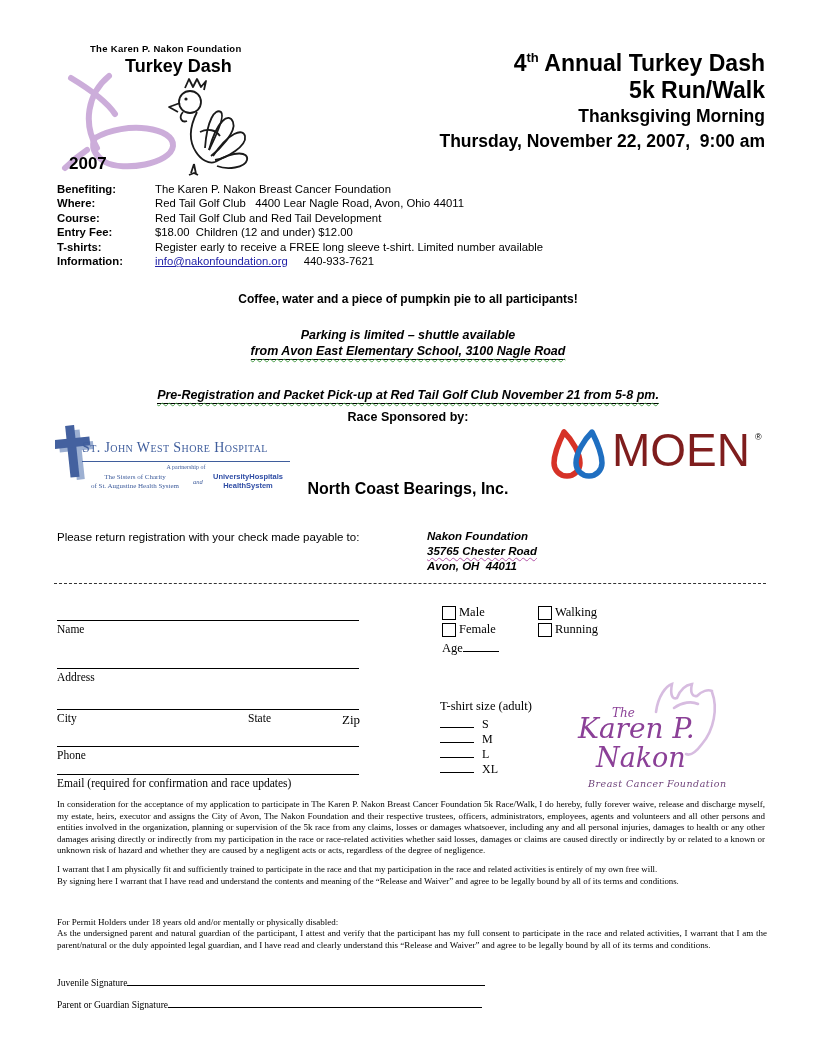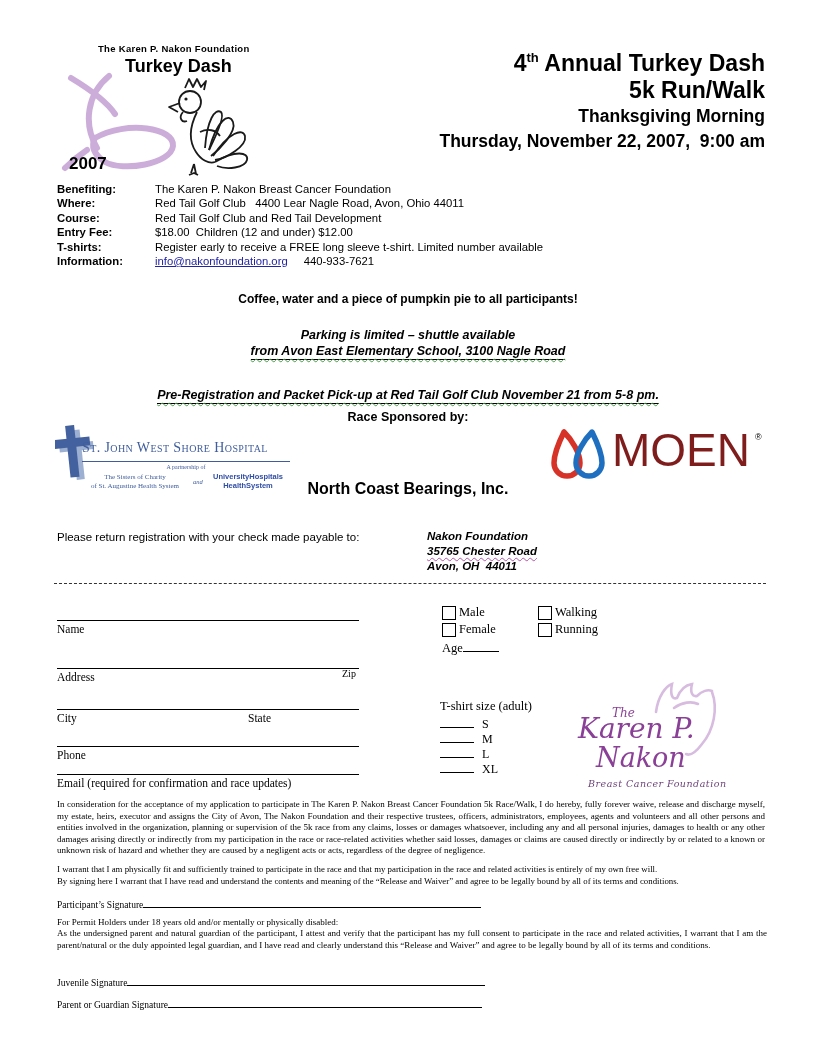--- a/index.html
+++ b/index.html
@@ -36,21 +36,21 @@
   .karen-script{font-family:"DejaVu Serif","Liberation Serif",serif;font-style:italic;color:#8b4097;}
   .moen-word{font-weight:400;font-size:46px;letter-spacing:0;color:#7f1d1d;line-height:56px;}
   .logo-head{font-size:9.5px;font-weight:700;letter-spacing:.3px;}
 </style>
 </head>
 <body>
 
 <div class="page">
 
   <div class="abs" style="left:57px;top:38px;width:260px;height:140px;">
-    <div class="abs logo-head" style="left:33px;top:5px;margin-left:8px;">The Karen P. Nakon Foundation</div>
+    <div class="abs logo-head" style="left:33px;top:5px;">The Karen P. Nakon Foundation</div>
     <div class="abs b" style="left:68px;top:18px;font-size:18px;">Turkey Dash</div>
     <svg class="abs" style="left:0px;top:34px;" width="215" height="108" viewBox="0 0 215 108">
       <g fill="none" stroke="#c7a5d6" stroke-width="6" stroke-linecap="round" opacity="0.9">
         <path d="M52,4 C30,22 26,52 40,76"></path>
         <path d="M14,6 C34,18 50,30 58,42"></path>
         <path d="M38,66 C70,48 118,56 116,74 C114,92 66,100 48,90 C36,82 34,74 38,66"></path>
         <path d="M8,96 C16,88 24,82 30,78"></path>
       </g>
       <g fill="none" stroke="#1a1a1a" stroke-width="1.8" stroke-linejoin="round">
         <path d="M128,16 l4,-9 4,8 4,-8 4,8 5,-6 -2,9" fill="#fff"></path>
@@ -157,21 +157,21 @@
 
   <div class="fline" style="left:57px;top:620px;width:302px;"></div>
   <div class="abs ser" style="left:57px;top:623px;font-size:11.5px;">Name</div>
 
   <div class="fline" style="left:57px;top:668px;width:302px;"></div>
   <div class="abs ser" style="left:57px;top:671px;font-size:11.5px;">Address</div>
 
   <div class="fline" style="left:57px;top:709px;width:302px;"></div>
   <div class="abs ser" style="left:57px;top:712px;font-size:11.5px;">City</div>
   <div class="abs ser" style="left:248px;top:712px;font-size:11.5px;">State</div>
-  <div class="abs ser" style="left:342px;top:668px;font-size:10px;">Zip</div>
+  <div class="abs ser" style="left:342px;top:712px;font-size:13px;">Zip</div>
 
   <div class="fline" style="left:57px;top:746px;width:302px;"></div>
   <div class="abs ser" style="left:57px;top:749px;font-size:11.5px;">Phone</div>
 
   <div class="fline" style="left:57px;top:774px;width:302px;"></div>
   <div class="abs ser" style="left:57px;top:777px;font-size:11.5px;">Email (required for confirmation and race updates)</div>
 
   <span class="cb" style="left:442px;top:606px;"></span>
   <span class="cblab" style="left:459px;top:605px;">Male</span>
   <span class="cb" style="left:538px;top:606px;"></span>
@@ -201,23 +201,20 @@
     <div class="abs karen-script" style="left:40px;top:26px;font-size:12px;">The</div>
     <div class="abs karen-script" style="left:6px;top:32px;font-size:28px;">Karen P.</div>
     <div class="abs karen-script" style="left:24px;top:62px;font-size:27px;">Nakon</div>
     <div class="abs karen-script" style="left:16px;top:98px;font-size:9.5px;letter-spacing:.5px;color:#70457c;">Breast Cancer Foundation</div>
   </div>
 
   <div class="abs small-print" style="left:57px;top:799px;width:708px;">In consideration for the acceptance of my application to participate in The Karen P. Nakon Breast Cancer Foundation 5k Race/Walk, I do hereby, fully forever waive, release and discharge myself, my estate, heirs, executor and assigns the City of Avon, The Nakon Foundation and their respective trustees, officers, administrators, employees, agents and volunteers and all other persons and entities involved in the organization, planning or supervision of the 5k race from any claims, losses or damages whatsoever, including any and all personal injuries, damages to health or any other damages arising directly or indirectly from my participation in the race or race-related activities whether said losses, damages or claims are caused directly or indirectly by or related to a known or unknown risk of hazard and whether they are caused by a negligent acts or acts, regardless of the degree of negligence.</div>
   <div class="abs nowrapline" style="left:57px;top:864px;">I warrant that I am physically fit and sufficiently trained to participate in the race and that my participation in the race and related activities is entirely of my own free will.</div>
   <div class="abs nowrapline" style="left:57px;top:876px;">By signing here I warrant that I have read and understand the contents and meaning of the “Release and Waiver” and agree to be legally bound by all of its terms and conditions.</div>
 
-  <div class="sigrow" style="left:57px;top:896px;">
-    <span>Participant’s Signature</span><span class="blank" style="width:338px;"></span>
-  </div>
 
   <div class="abs small-print" style="left:57px;top:917px;width:710px;text-align:left;">For Permit Holders under 18 years old and/or mentally or physically disabled:</div>
   <div class="abs small-print" style="left:57px;top:928px;width:710px;">As the undersigned parent and natural guardian of the participant, I attest and verify that the participant has my full consent to participate in the race and related activities,  I warrant that I am the parent/natural or the duly appointed legal guardian, and I have read and clearly understand this “Release and Waiver” and agree to be legally bound by all of its terms and conditions.</div>
 
   <div class="sigrow" style="left:57px;top:996px;">
     <span>Parent or Guardian Signature</span><span class="blank" style="width:314px;"></span>
   </div>
 
   <div class="sigrow" style="left:57px;top:974px;">
     <span>Juvenile Signature</span><span class="blank" style="width:358px;"></span>

